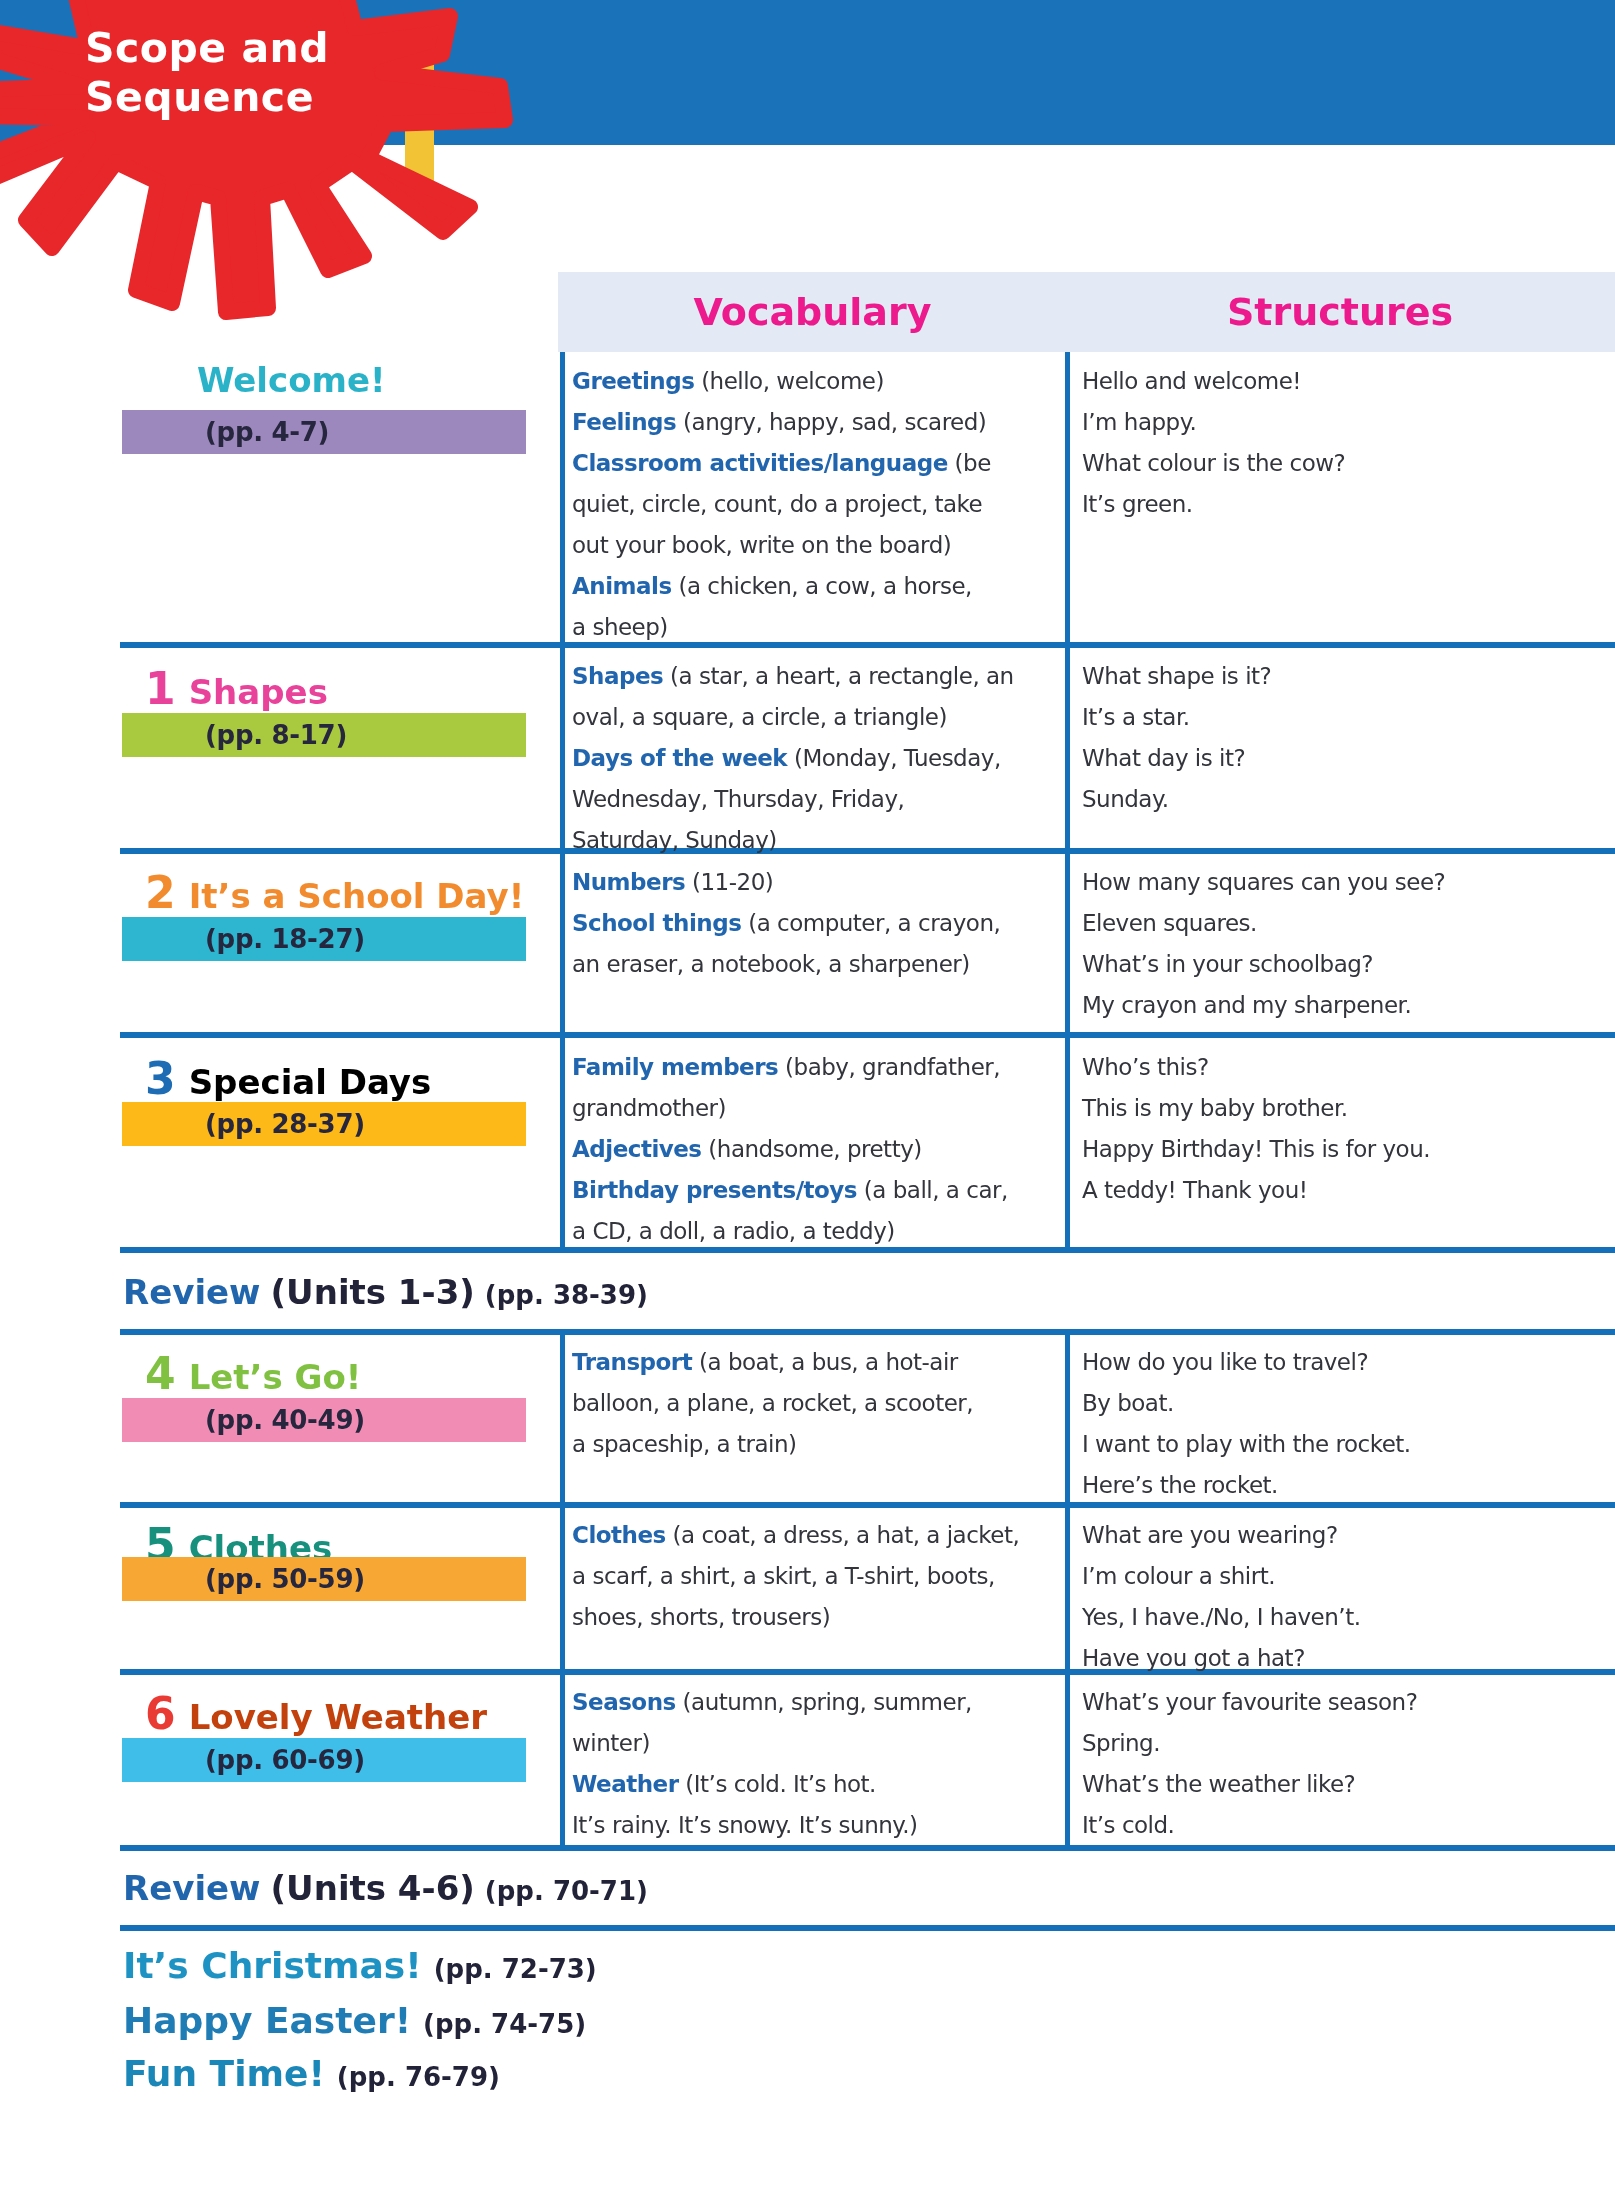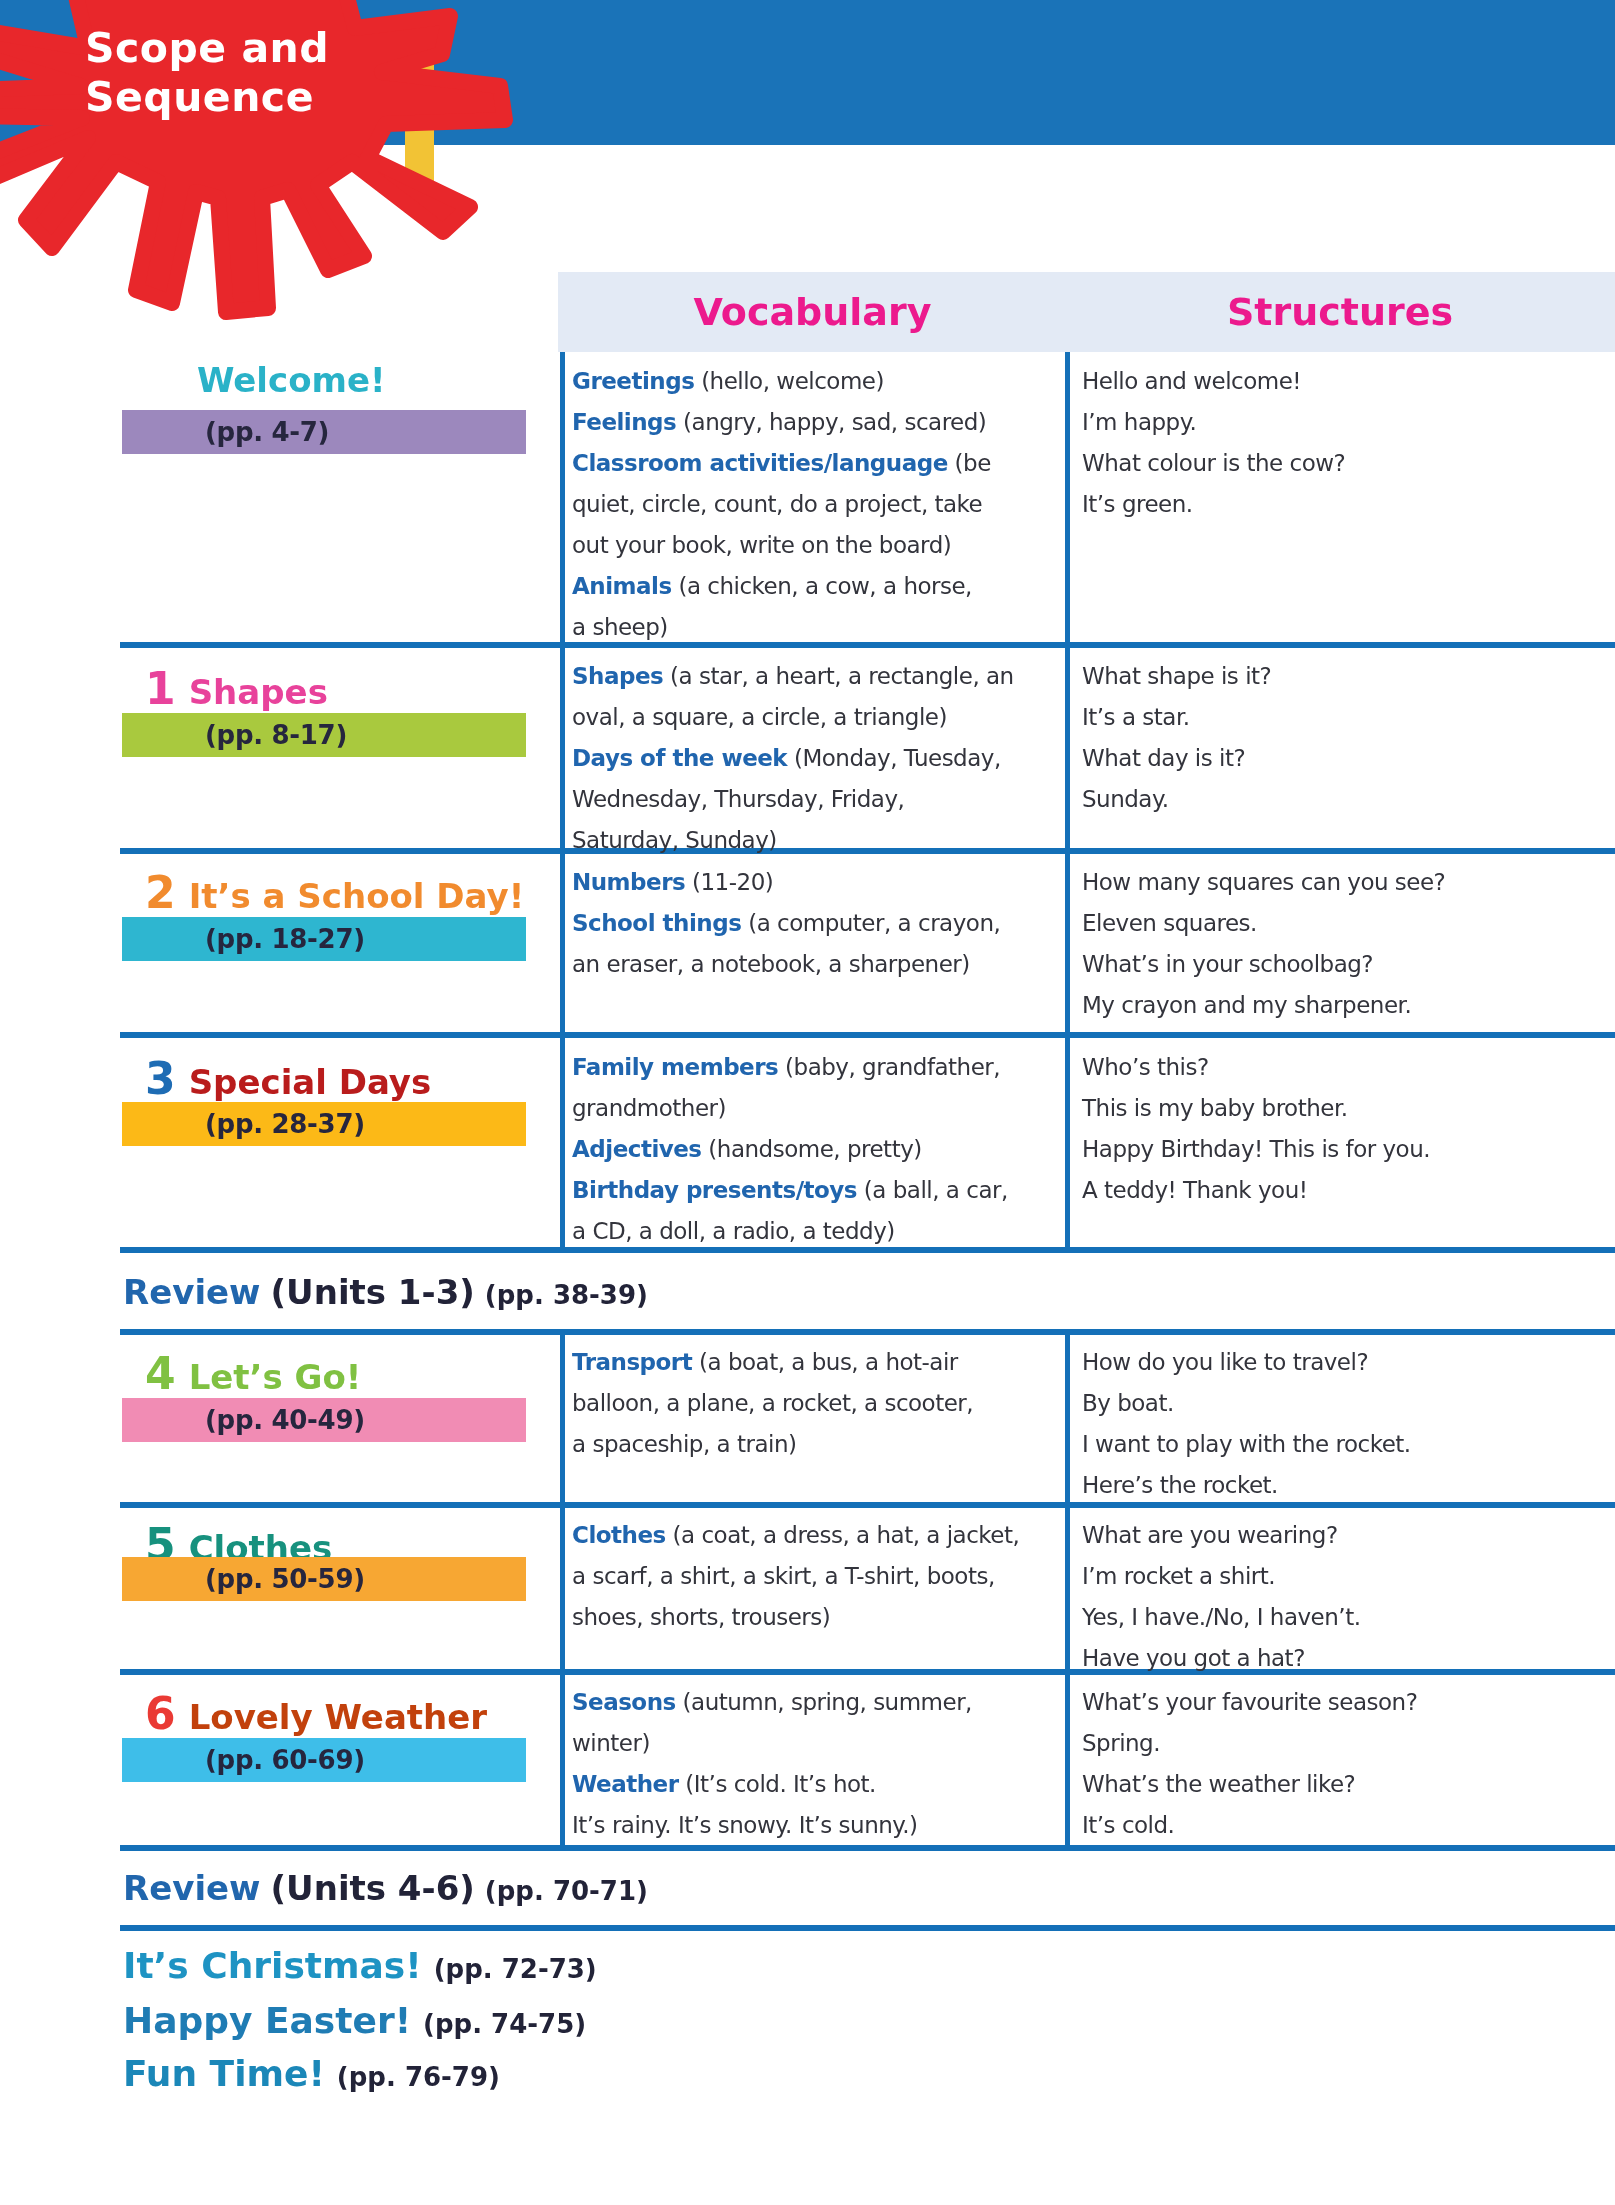--- a/index.html
+++ b/index.html
@@ -144,21 +144,21 @@
     <div class="cell structures" style="top:11px">
         <div class="cell-line">How many squares can you see?</div>
         <div class="cell-line">Eleven squares.</div>
         <div class="cell-line">What’s in your schoolbag?</div>
         <div class="cell-line">My crayon and my sharpener.</div>
       </div>
   </div>
 
   <div class="unit-row" style="top:1035px;height:215px">
     <div class="unit-title" style="left:145px;top:18px">
-      <span class="unit-number" style="color: rgb(30, 108, 180);">3</span><span class="unit-name" style="color: #b91c1c;">Special Days</span>
+      <span class="unit-number" style="color: rgb(30, 108, 180);">3</span><span class="unit-name" style="color: #000000;">Special Days</span>
     </div>
     <div class="pages-bar" style="top: 67px; background: rgb(252, 185, 23); text-align: right;">
       <span>(pp. 28-37)</span>
     </div>
     <div class="cell vocab" style="top:12px">
         <div class="cell-line"><span class="lead">Family members</span><span> (baby, grandfather,</span></div>
         <div class="cell-line"><span>grandmother)</span></div>
         <div class="cell-line"><span class="lead">Adjectives</span><span> (handsome, pretty)</span></div>
         <div class="cell-line"><span class="lead">Birthday presents/toys</span><span> (a ball, a car,</span></div>
         <div class="cell-line"><span>a CD, a doll, a radio, a teddy)</span></div>
@@ -202,21 +202,21 @@
     <div class="pages-bar" style="top: 52px; background: rgb(247, 167, 51);">
       <span>(pp. 50-59)</span>
     </div>
     <div class="cell vocab" style="top:10px">
         <div class="cell-line"><span class="lead">Clothes</span><span> (a coat, a dress, a hat, a jacket,</span></div>
         <div class="cell-line"><span>a scarf, a shirt, a skirt, a T-shirt, boots,</span></div>
         <div class="cell-line"><span>shoes, shorts, trousers)</span></div>
       </div>
     <div class="cell structures" style="top:10px">
         <div class="cell-line">What are you wearing?</div>
-        <div class="cell-line">I’m rocket a shirt.</div>
+        <div class="cell-line">I’m colour a shirt.</div>
         <div class="cell-line">Yes, I have./No, I haven’t.</div>
         <div class="cell-line">Have you got a hat?</div>
       </div>
   </div>
 
   <div class="unit-row" style="top:1672px;height:176px">
     <div class="unit-title" style="left:145px;top:16px">
       <span class="unit-number" style="color: rgb(234, 58, 52);">6</span><span class="unit-name" style="color: #c2410c;">Lovely Weather</span>
     </div>
     <div class="pages-bar" style="top: 66px; background: rgb(62, 190, 233);">

